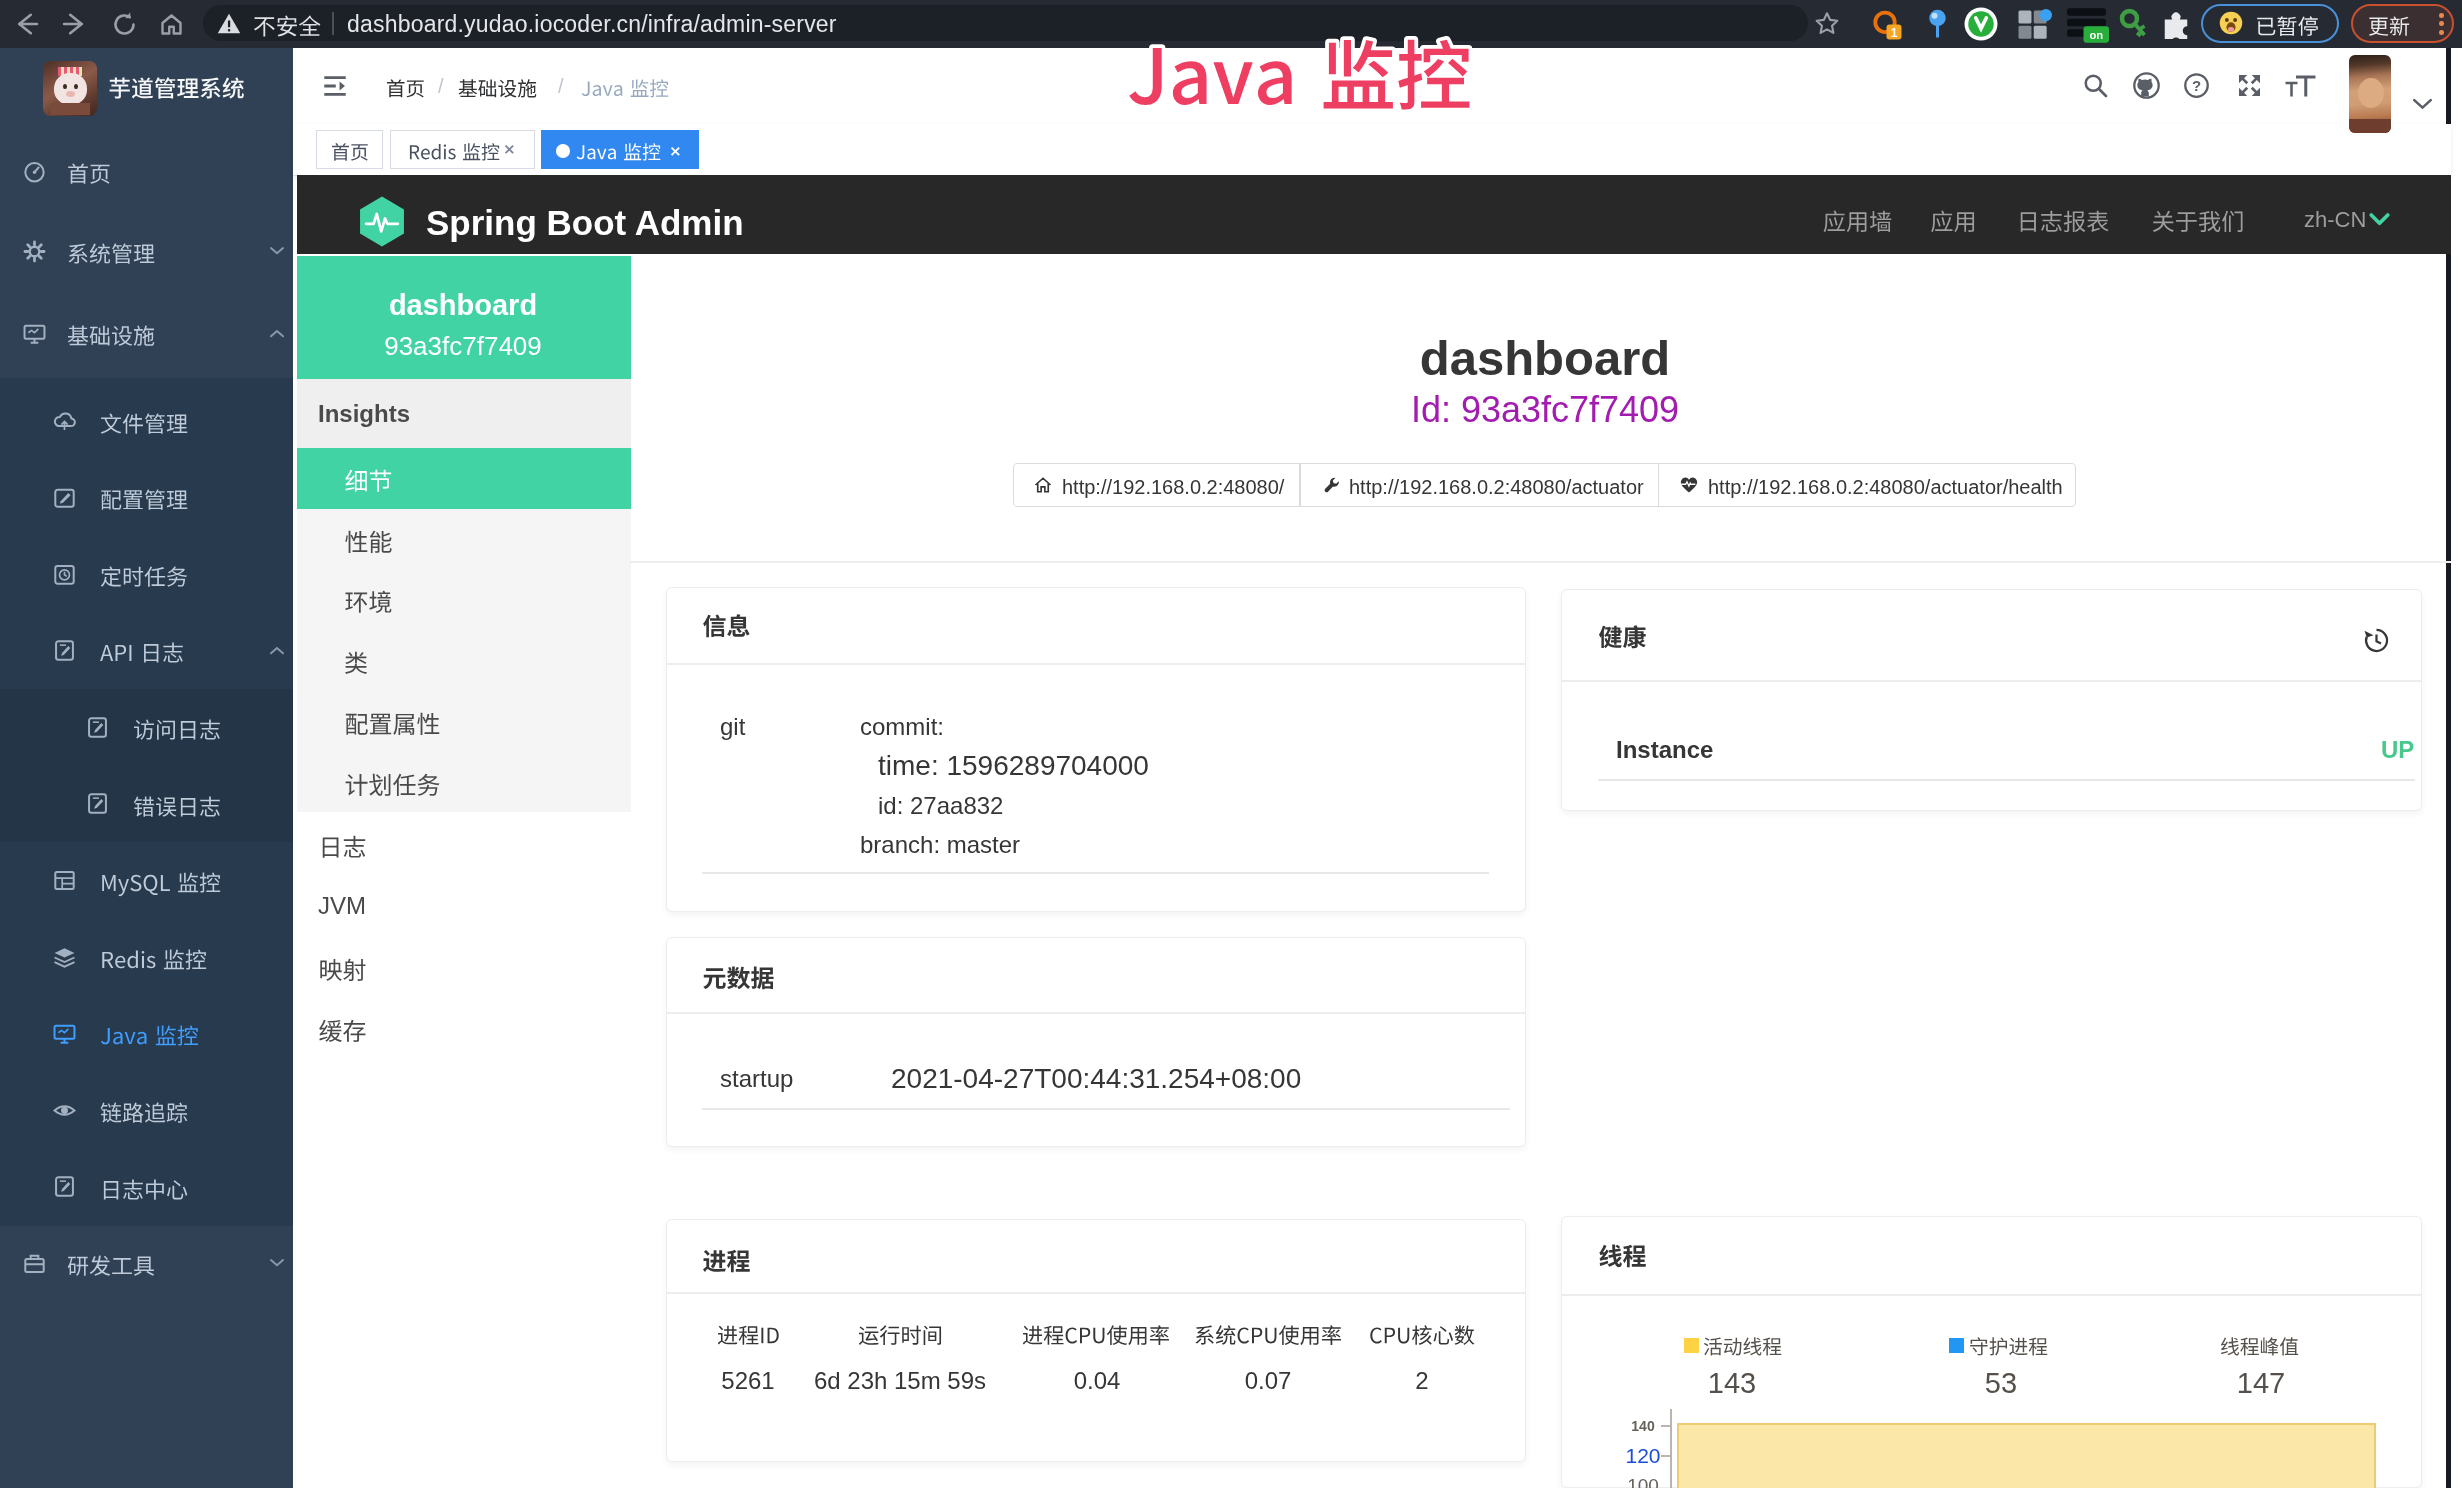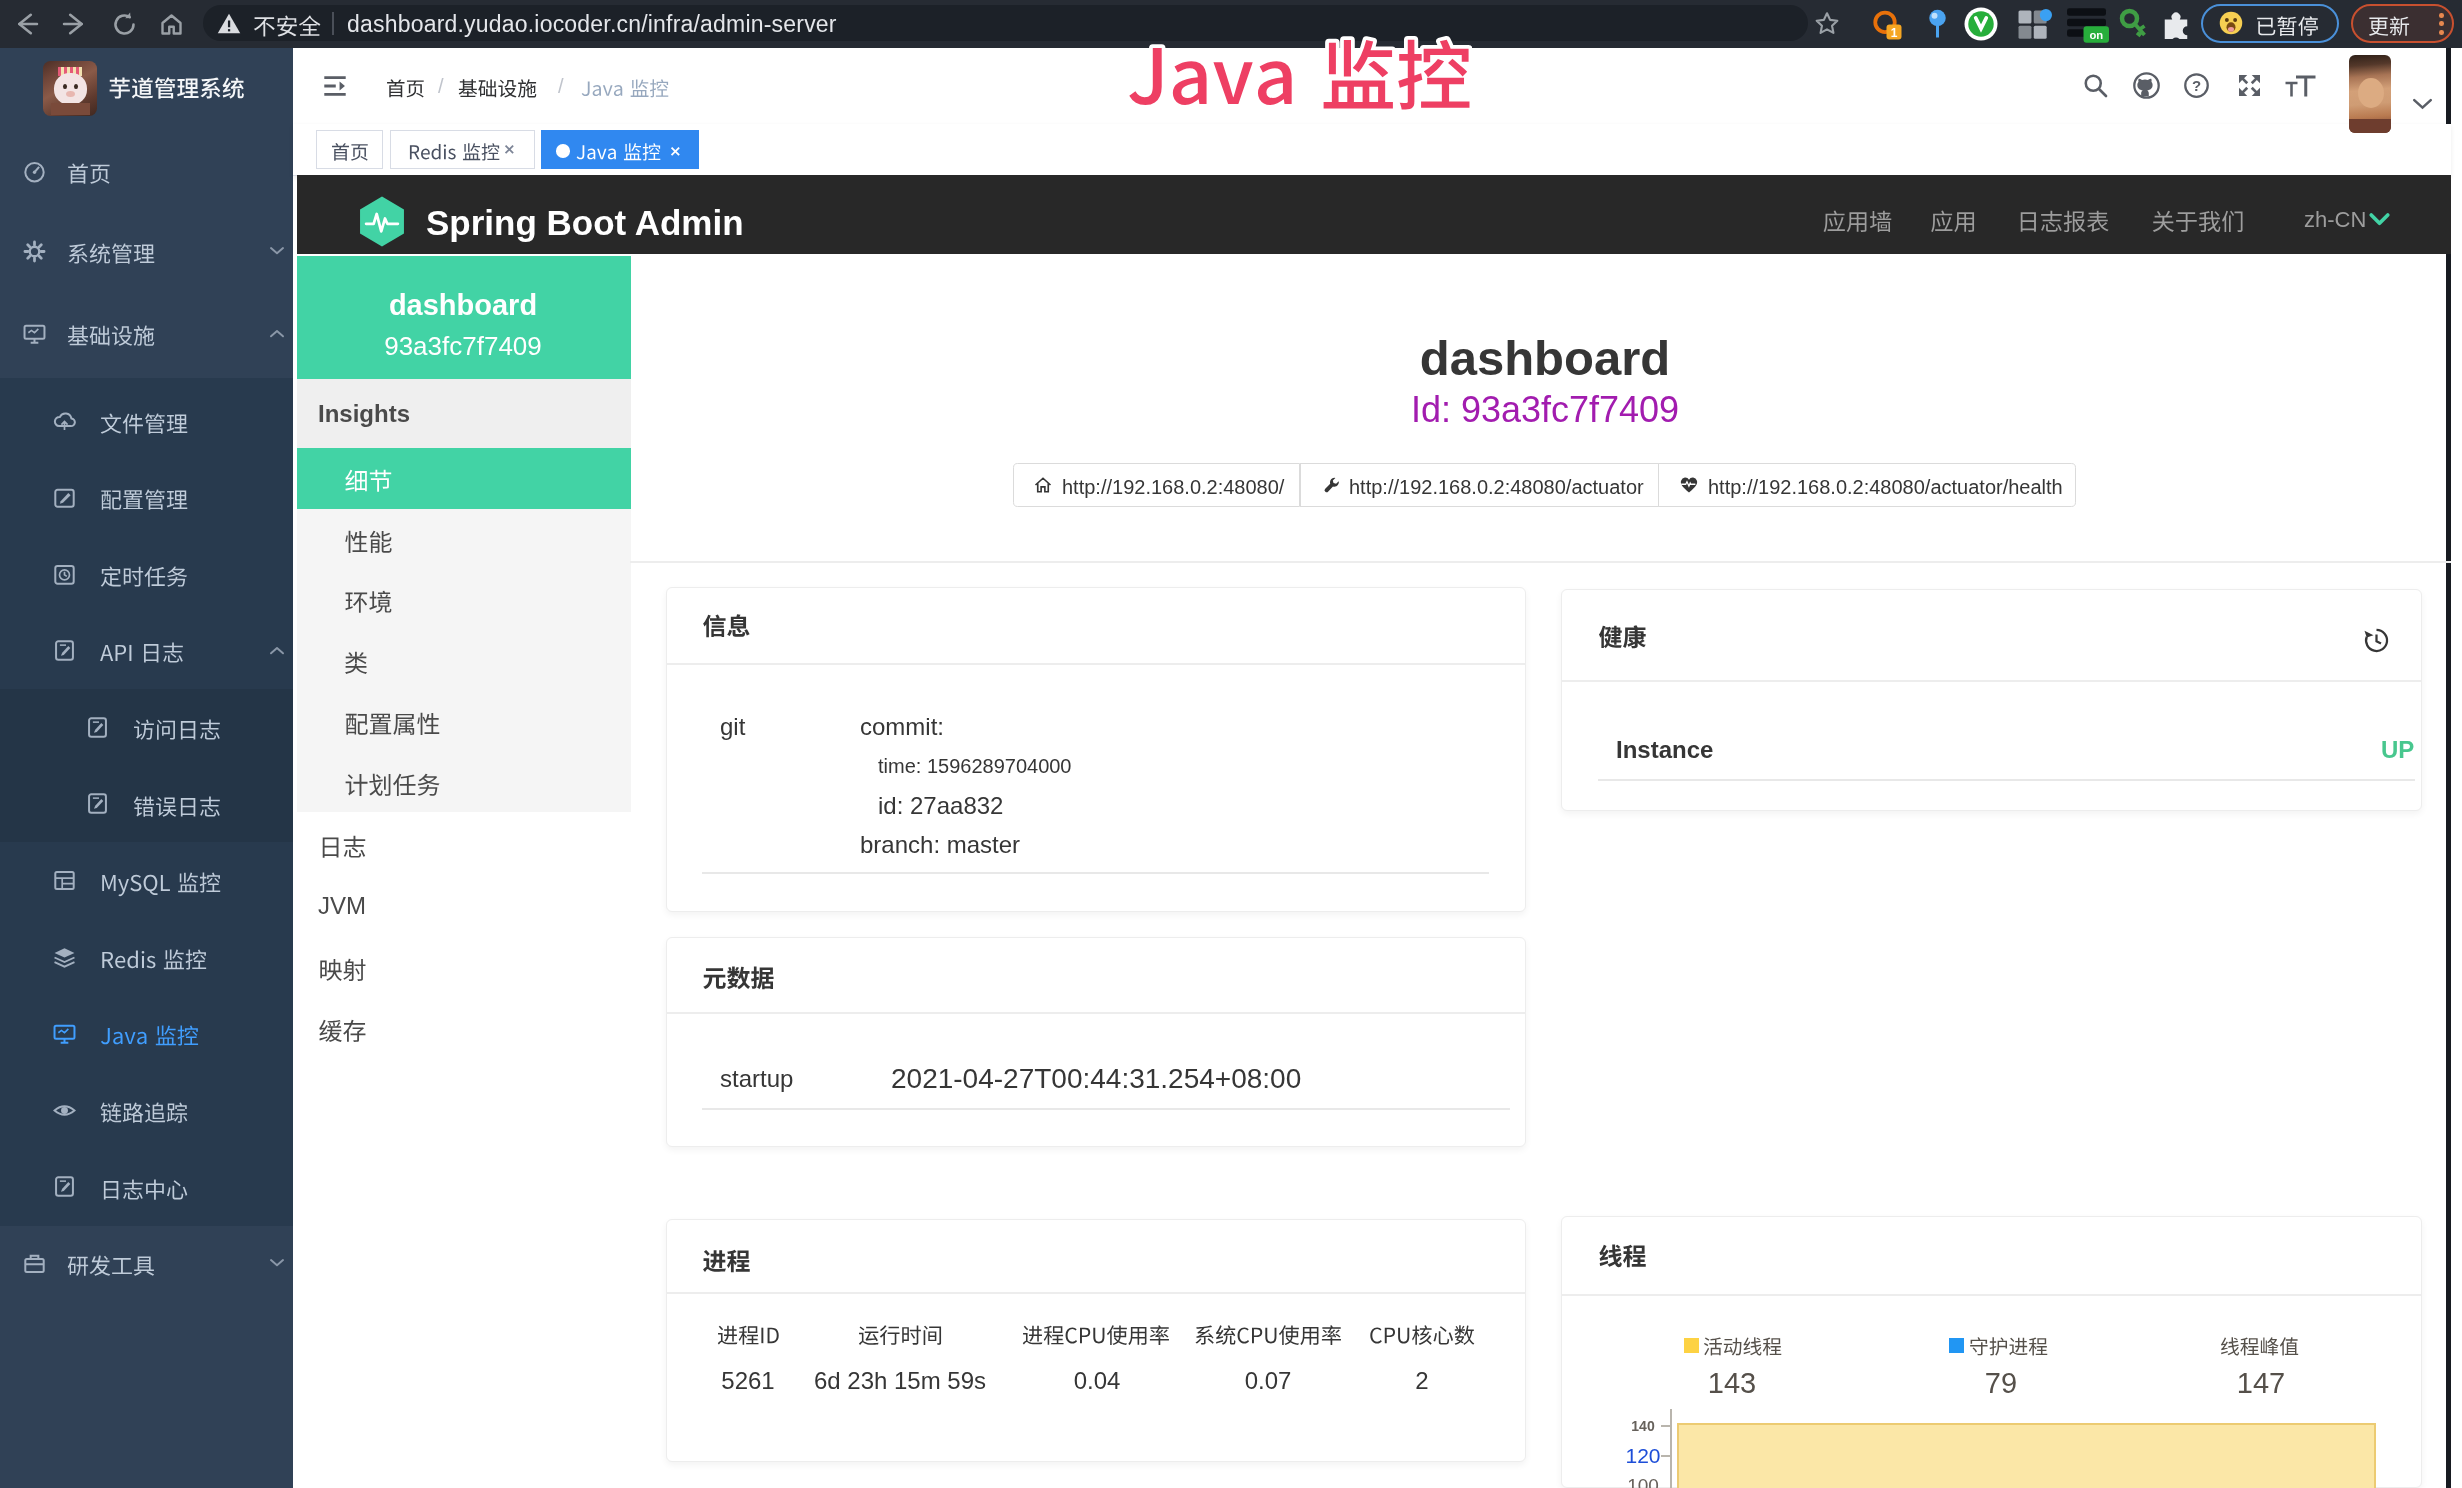--- a/index.html
+++ b/index.html
@@ -554,21 +554,21 @@
 <div style="position:absolute;left:666px;top:587px;width:860px;height:325px;background:#fff;border:0.8px solid #ededed;border-radius:6px;box-shadow:0 3px 7.6px rgba(0,0,0,.05)"></div>
 <div style="position:absolute;left:667px;top:663px;width:858px;height:1.5px;background:#ededed;"></div>
 <svg style="position:absolute;left:702px;top:611px" width="49" height="30" viewBox="0 0 64.0 40.0" fill="#363636">
     <g>
       <path transform="translate(0.0,32.0) scale(0.03200,-0.03200)" d="M383 543H887V449H383ZM383 397H887V304H383ZM443 39H828V-57H443ZM313 693H961V596H313ZM368 247H900V-85H794V152H470V-88H368ZM539 813 641 852Q661 821 682 784Q703 747 714 719L609 673Q599 701 579 741Q559 781 539 813ZM235 846 342 813Q313 729 272 644Q231 560 184 485Q136 410 85 352Q80 366 69 388Q58 411 46 433Q34 456 24 470Q66 516 105 576Q145 637 178 706Q212 775 235 846ZM158 568 267 677 268 676V-93H158Z"></path>
       <path transform="translate(32.0,32.0) scale(0.03200,-0.03200)" d="M297 539V492H694V539ZM297 406V360H694V406ZM297 670V624H694V670ZM181 761H815V268H181ZM438 860 584 842Q567 807 549 776Q531 745 517 722L407 744Q416 771 425 803Q434 835 438 860ZM252 207H374V70Q374 48 386 42Q398 37 442 37Q449 37 466 37Q482 37 503 37Q524 37 545 37Q566 37 584 37Q602 37 612 37Q636 37 648 44Q660 51 666 75Q671 98 673 145Q686 136 706 127Q725 119 746 112Q767 106 783 102Q776 32 760 -6Q743 -44 710 -58Q678 -72 621 -72Q611 -72 592 -72Q573 -72 549 -72Q525 -72 501 -72Q477 -72 458 -72Q438 -72 430 -72Q359 -72 321 -60Q282 -47 267 -16Q252 15 252 69ZM414 237 506 288Q530 267 554 240Q579 213 599 186Q619 159 631 136L533 79Q523 102 503 129Q484 157 461 185Q437 214 414 237ZM742 198 849 242Q872 209 894 171Q916 132 934 96Q951 59 960 28L845 -22Q838 8 822 46Q806 84 785 124Q764 163 742 198ZM126 223 232 179Q220 145 205 105Q190 65 174 27Q158 -10 141 -41L30 13Q48 41 66 77Q83 113 99 151Q115 189 126 223Z"></path>
     </g>
   </svg>
 <div style="position:absolute;left:720px;top:715px;font-family:'Liberation Sans',sans-serif;font-size:24px;font-weight:400;color:#363636;line-height:24px;white-space:nowrap">git</div>
 <div style="position:absolute;left:860px;top:715px;font-family:'Liberation Sans',sans-serif;font-size:24px;font-weight:400;color:#363636;line-height:24px;white-space:nowrap">commit:</div>
-<div style="position:absolute;left:878px;top:754px;font-family:'Liberation Sans',sans-serif;font-size:20px;font-weight:400;color:#363636;line-height:24px;white-space:nowrap">time: 1596289704000</div>
+<div style="position:absolute;left:878px;top:754px;font-family:'Liberation Sans',sans-serif;font-size:28px;font-weight:400;color:#363636;line-height:24px;white-space:nowrap">time: 1596289704000</div>
 <div style="position:absolute;left:878px;top:794px;font-family:'Liberation Sans',sans-serif;font-size:24px;font-weight:400;color:#363636;line-height:24px;white-space:nowrap">id: 27aa832</div>
 <div style="position:absolute;left:860px;top:833px;font-family:'Liberation Sans',sans-serif;font-size:24px;font-weight:400;color:#363636;line-height:24px;white-space:nowrap">branch: master</div>
 <div style="position:absolute;left:702px;top:872px;width:787px;height:1.5px;background:#e8e8e8;"></div>
 <div style="position:absolute;left:666px;top:937px;width:860px;height:210px;background:#fff;border:0.8px solid #ededed;border-radius:6px;box-shadow:0 3px 7.6px rgba(0,0,0,.05)"></div>
 <div style="position:absolute;left:667px;top:1012px;width:858px;height:1.5px;background:#ededed;"></div>
 <svg style="position:absolute;left:702px;top:963px" width="73" height="30" viewBox="0 0 96.0 40.0" fill="#363636">
     <g>
       <path transform="translate(0.0,32.0) scale(0.03200,-0.03200)" d="M561 431H685V84Q685 55 691 48Q698 40 723 40Q728 40 740 40Q752 40 767 40Q781 40 794 40Q806 40 814 40Q831 40 839 53Q848 65 852 102Q856 138 858 210Q871 200 891 190Q911 180 932 172Q953 164 969 160Q963 70 949 20Q934 -31 905 -52Q876 -72 825 -72Q816 -72 800 -72Q783 -72 764 -72Q745 -72 728 -72Q712 -72 703 -72Q647 -72 616 -58Q585 -43 573 -9Q561 25 561 83ZM53 507H950V391H53ZM144 779H858V664H144ZM282 415H411Q405 333 391 259Q377 185 346 120Q315 56 257 4Q199 -49 105 -87Q95 -64 73 -35Q51 -7 31 11Q113 41 161 83Q209 126 234 177Q259 229 268 289Q277 350 282 415Z"></path>
       <path transform="translate(32.0,32.0) scale(0.03200,-0.03200)" d="M60 335H444V238H60ZM43 672H534V578H43ZM424 838 525 798Q500 764 477 732Q454 699 434 676L358 710Q369 728 381 751Q393 773 405 796Q416 819 424 838ZM233 851H344V399H233ZM67 797 153 833Q173 804 190 769Q207 735 213 708L123 669Q118 695 102 731Q86 767 67 797ZM236 634 314 587Q290 547 251 507Q213 467 170 432Q126 397 84 373Q74 393 56 419Q39 445 22 461Q63 478 104 505Q144 533 180 566Q215 600 236 634ZM329 609Q343 603 368 589Q392 575 421 558Q449 542 473 528Q496 514 506 506L443 423Q429 437 407 455Q385 474 360 494Q335 514 312 532Q289 550 272 562ZM604 665H959V554H604ZM612 847 722 831Q707 730 684 635Q661 540 628 458Q595 377 551 316Q543 326 527 341Q511 356 494 370Q478 384 465 392Q505 444 534 516Q563 588 582 673Q602 757 612 847ZM789 597 900 588Q879 417 835 287Q792 157 713 63Q635 -31 511 -94Q506 -82 495 -64Q484 -45 471 -26Q459 -8 449 3Q562 54 631 135Q700 217 738 332Q775 446 789 597ZM671 575Q692 451 731 341Q770 231 832 147Q894 62 982 13Q963 -2 940 -30Q917 -58 904 -81Q809 -20 744 74Q679 168 638 291Q597 413 572 557ZM80 147 150 216Q205 195 264 166Q322 137 375 107Q428 77 466 51L395 -27Q359 1 306 33Q253 65 194 95Q135 125 80 147ZM407 335H427L445 339L510 315Q479 202 417 122Q355 43 270 -8Q184 -59 80 -87Q72 -67 56 -40Q41 -12 26 3Q119 24 197 65Q274 106 329 170Q383 234 407 320ZM80 147Q103 180 128 222Q152 263 174 308Q196 353 211 393L317 374Q299 330 277 284Q254 238 231 197Q207 155 186 123Z"></path>
       <path transform="translate(64.0,32.0) scale(0.03200,-0.03200)" d="M437 810H933V519H440V621H820V707H437ZM382 810H498V503Q498 438 494 360Q489 283 476 201Q463 120 438 44Q412 -31 371 -92Q361 -81 343 -67Q325 -54 306 -41Q287 -28 274 -22Q311 34 333 100Q355 167 365 237Q375 308 379 376Q382 445 382 503ZM438 430H961V329H438ZM534 35H881V-60H534ZM646 528H758V189H646ZM485 233H938V-88H830V135H588V-89H485ZM21 342Q82 356 168 378Q253 400 340 424L355 316Q276 293 196 269Q115 246 48 227ZM37 660H353V550H37ZM142 849H252V50Q252 9 243 -15Q235 -39 212 -53Q190 -67 156 -72Q122 -76 73 -76Q71 -54 62 -22Q53 11 42 34Q70 33 93 33Q117 33 126 34Q135 34 138 37Q142 41 142 51Z"></path>
@@ -684,21 +684,21 @@
   </svg>
 <svg style="position:absolute;left:2220px;top:1334px" width="79" height="25" viewBox="0 0 104.0 32.5" fill="#55504a">
     <g>
       <path transform="translate(0.0,26.0) scale(0.02600,-0.02600)" d="M78 182Q77 190 72 202Q68 215 64 228Q59 242 54 251Q71 254 89 272Q107 289 130 317Q142 331 166 362Q191 393 220 436Q250 479 281 529Q312 579 338 630L401 592Q342 490 271 392Q201 295 130 222V220Q130 220 122 217Q114 213 104 207Q94 201 86 195Q78 188 78 182ZM78 182 75 243 111 269 384 318Q382 303 382 285Q383 266 384 255Q290 236 233 224Q175 211 144 204Q114 196 100 192Q86 187 78 182ZM72 423Q70 431 66 444Q61 457 57 471Q52 485 47 494Q61 497 75 514Q88 531 104 556Q112 568 129 597Q145 625 165 664Q185 703 205 747Q224 792 239 837L309 804Q284 743 253 681Q221 620 187 564Q152 508 117 464V462Q117 462 111 458Q104 454 95 448Q85 442 79 435Q72 429 72 423ZM72 423 70 479 106 502 293 521Q290 506 288 488Q287 470 287 459Q223 451 184 446Q144 440 122 436Q100 432 89 429Q78 426 72 423ZM54 54Q96 65 150 79Q204 93 265 110Q325 127 387 144L398 80Q311 54 225 29Q139 4 70 -18ZM433 600 903 670 915 604 445 532ZM413 385 931 481 943 415 425 317ZM584 842H658Q658 724 663 616Q669 508 681 414Q694 319 711 243Q729 166 752 111Q775 55 803 26Q832 -4 865 -4Q878 -4 887 5Q895 15 900 39Q905 64 907 108Q918 95 934 84Q950 74 963 68Q957 12 945 -20Q933 -51 912 -64Q891 -77 857 -77Q807 -77 767 -43Q728 -10 698 53Q668 115 646 199Q625 284 612 387Q598 490 591 605Q585 720 584 842ZM704 780 748 822Q773 811 800 796Q828 781 852 766Q877 750 893 736L849 689Q825 711 783 736Q742 762 704 780ZM887 349 950 319Q895 233 815 161Q734 88 636 32Q537 -24 428 -62Q421 -48 407 -31Q394 -13 381 0Q488 33 584 84Q681 135 759 202Q837 270 887 349Z"></path>
       <path transform="translate(26.0,26.0) scale(0.02600,-0.02600)" d="M644 369H718V-32H644ZM425 396H941V330H425ZM381 13H963V-53H381ZM448 209H919V144H448ZM532 733V549H834V733ZM462 798H907V484H462ZM212 757H286V-78H212ZM49 558H411V488H49ZM216 531 263 511Q248 458 226 402Q204 345 178 289Q153 234 124 186Q96 137 67 103Q61 118 50 138Q38 158 28 172Q56 202 83 244Q110 286 136 335Q161 384 182 434Q203 485 216 531ZM361 826 413 768Q367 750 308 734Q249 718 187 707Q124 695 65 687Q63 699 56 716Q49 732 43 744Q99 754 159 766Q218 778 271 794Q324 809 361 826ZM282 430Q292 421 312 402Q331 382 354 360Q377 337 396 317Q414 297 422 288L377 229Q368 244 351 267Q335 290 315 316Q295 342 277 364Q259 386 247 399Z"></path>
       <path transform="translate(52.0,26.0) scale(0.02600,-0.02600)" d="M597 840 667 822Q630 736 569 661Q508 585 439 534Q435 541 426 552Q417 563 407 574Q398 585 390 591Q455 635 511 700Q566 764 597 840ZM592 757H831V696H549ZM814 757H829L842 759L889 739Q859 662 810 601Q761 539 699 492Q637 445 567 410Q496 376 422 355Q416 368 405 385Q394 403 383 414Q452 431 518 461Q584 491 642 533Q700 575 744 628Q789 682 814 745ZM571 708Q599 653 652 598Q705 543 784 499Q862 455 965 431Q957 424 949 413Q940 401 932 390Q924 378 918 368Q815 396 735 445Q656 495 601 555Q547 615 517 674ZM457 352H901V294H457ZM417 98H939V37H417ZM463 229H898V171H463ZM642 416H715V-80H642ZM317 674H374V34H317ZM70 673H129V108L70 68ZM70 113 353 136 352 75 70 52ZM192 830H253V96H192Z"></path>
       <path transform="translate(78.0,26.0) scale(0.02600,-0.02600)" d="M329 738H928V671H329ZM286 14H958V-51H286ZM382 578H869V-4H799V519H450V-4H382ZM429 435H815V379H429ZM428 293H830V239H428ZM428 152H817V97H428ZM599 840 679 835Q671 788 660 735Q649 683 638 636Q627 588 616 553L551 560Q560 596 570 646Q579 696 587 747Q595 798 599 840ZM264 839 333 817Q302 733 261 650Q221 568 173 495Q125 422 74 365Q70 374 63 388Q55 402 47 417Q39 431 32 440Q78 489 121 553Q164 617 201 690Q238 763 264 839ZM159 577 228 648 229 647V-80H159Z"></path>
     </g>
   </svg>
 <div style="position:absolute;left:1732px;transform:translateX(-50%);top:1369px;font-family:'Liberation Sans',sans-serif;font-size:29px;font-weight:400;color:#55504a;line-height:29px;white-space:nowrap">143</div>
-<div style="position:absolute;left:2001px;transform:translateX(-50%);top:1369px;font-family:'Liberation Sans',sans-serif;font-size:29px;font-weight:400;color:#55504a;line-height:29px;white-space:nowrap">79</div>
+<div style="position:absolute;left:2001px;transform:translateX(-50%);top:1369px;font-family:'Liberation Sans',sans-serif;font-size:29px;font-weight:400;color:#55504a;line-height:29px;white-space:nowrap">53</div>
 <div style="position:absolute;left:2261px;transform:translateX(-50%);top:1369px;font-family:'Liberation Sans',sans-serif;font-size:29px;font-weight:400;color:#55504a;line-height:29px;white-space:nowrap">147</div>
 <div style="position:absolute;left:1643px;transform:translateX(-50%);top:1417px;font-family:'Liberation Sans',sans-serif;font-size:14px;font-weight:700;color:#66615b;line-height:19px;white-space:nowrap">140</div>
 <div style="position:absolute;left:1643px;transform:translateX(-50%);top:1446px;font-family:'Liberation Sans',sans-serif;font-size:21px;font-weight:400;color:#1d4ed8;line-height:19px;white-space:nowrap">120</div>
 <div style="position:absolute;left:1643px;transform:translateX(-50%);top:1476px;font-family:'Liberation Sans',sans-serif;font-size:19px;font-weight:400;color:#66615b;line-height:19px;white-space:nowrap">100</div>
 <div style="position:absolute;left:1670px;top:1409px;width:2.3px;height:80px;background:#b9b5ad;"></div>
 <div style="position:absolute;left:1661px;top:1425px;width:9px;height:1.5px;background:#b9b5ad;"></div>
 <div style="position:absolute;left:1661px;top:1455px;width:9px;height:1.5px;background:#b9b5ad;"></div>
 <div style="position:absolute;left:1677px;top:1423px;width:699px;height:66px;background:#fbe7a7;border:2.3px solid #eccb72;border-bottom:none"></div>
 <svg style="position:absolute;left:1127px;top:28px" width="345" height="95" viewBox="0 0 454.5 125.0" fill="#ee3f63" stroke="#ffffff" stroke-width="100" paint-order="stroke" stroke-linejoin="round">
     <g>

